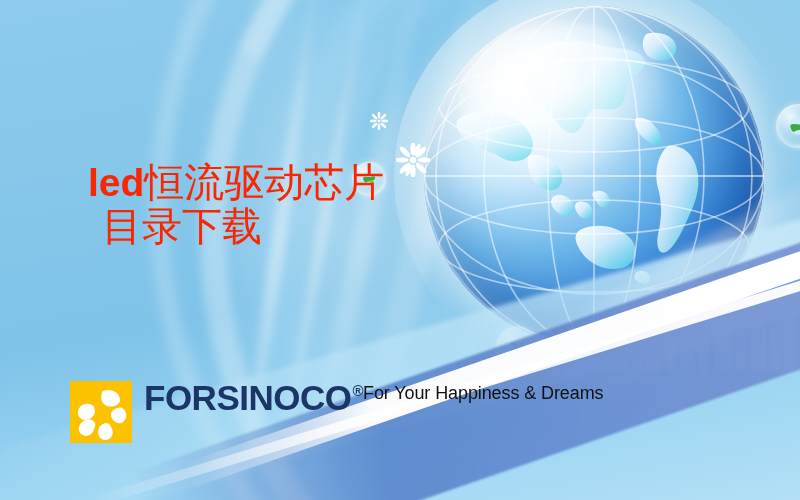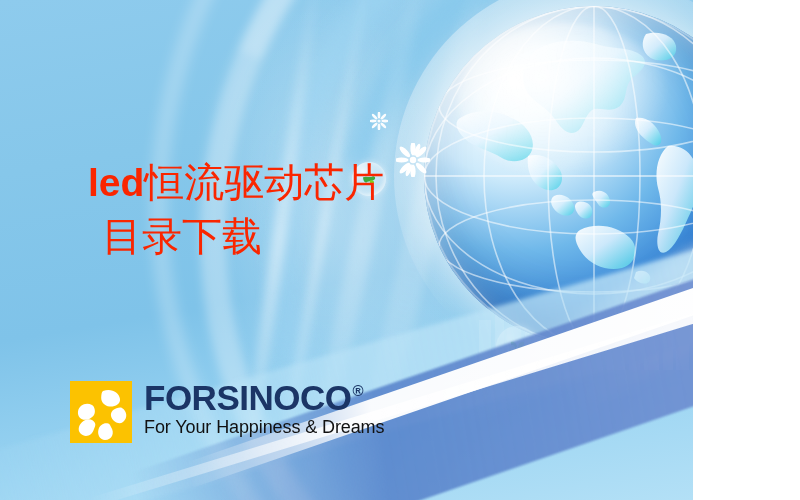--- a/index.html
+++ b/index.html
@@ -6,21 +6,21 @@
     margin: 0;
     padding: 0;
     background: #ffffff;
   }
   body {
     font-family: "Liberation Sans", sans-serif;
   }
 
   #banner {
     position: relative;
-    width: 693px;
+    width: 800px;
     height: 500px;
     overflow: hidden;
     background: #bef264;
   }
 
   
   .bg-base {
     position: absolute;
     inset: 0;
     background:
@@ -228,41 +228,41 @@
     letter-spacing: 0px;
   }
   .headline-line1 .latin {
     font-family: "Liberation Sans", sans-serif;
     font-weight: 700;
     font-size: 39px;
   }
   .headline-line2 {
     font-family: "Liberation Serif", "DejaVu Serif", serif;
     font-size: 40px;
-    margin-top: 14px;
+    margin-top: 4px;
     margin-left: 14px;
   }
 
   
   .logo {
     position: absolute;
     left: 70px; top: 381px;
     z-index: 30;
     display: flex;
     align-items: flex-start;
   }
   .logo-mark {
     width: 62px; height: 62px;
     background: #fcc200;
     flex: none;
   }
   .logo-text {
     margin-left: 12px;
     display: flex;
-    flex-direction: column;
+    flex-direction: row;
     justify-content: flex-start;
   }
   .logo-word {
     display: flex;
     align-items: flex-start;
     color: #1b3566;
     font-family: "Liberation Sans", sans-serif;
     font-weight: 700;
     font-size: 35px;
     line-height: 0.96;

